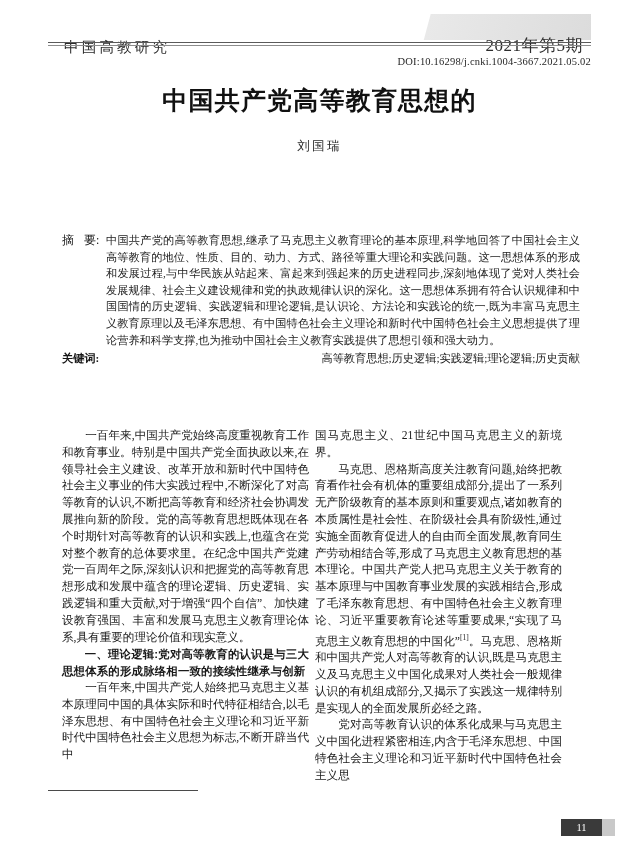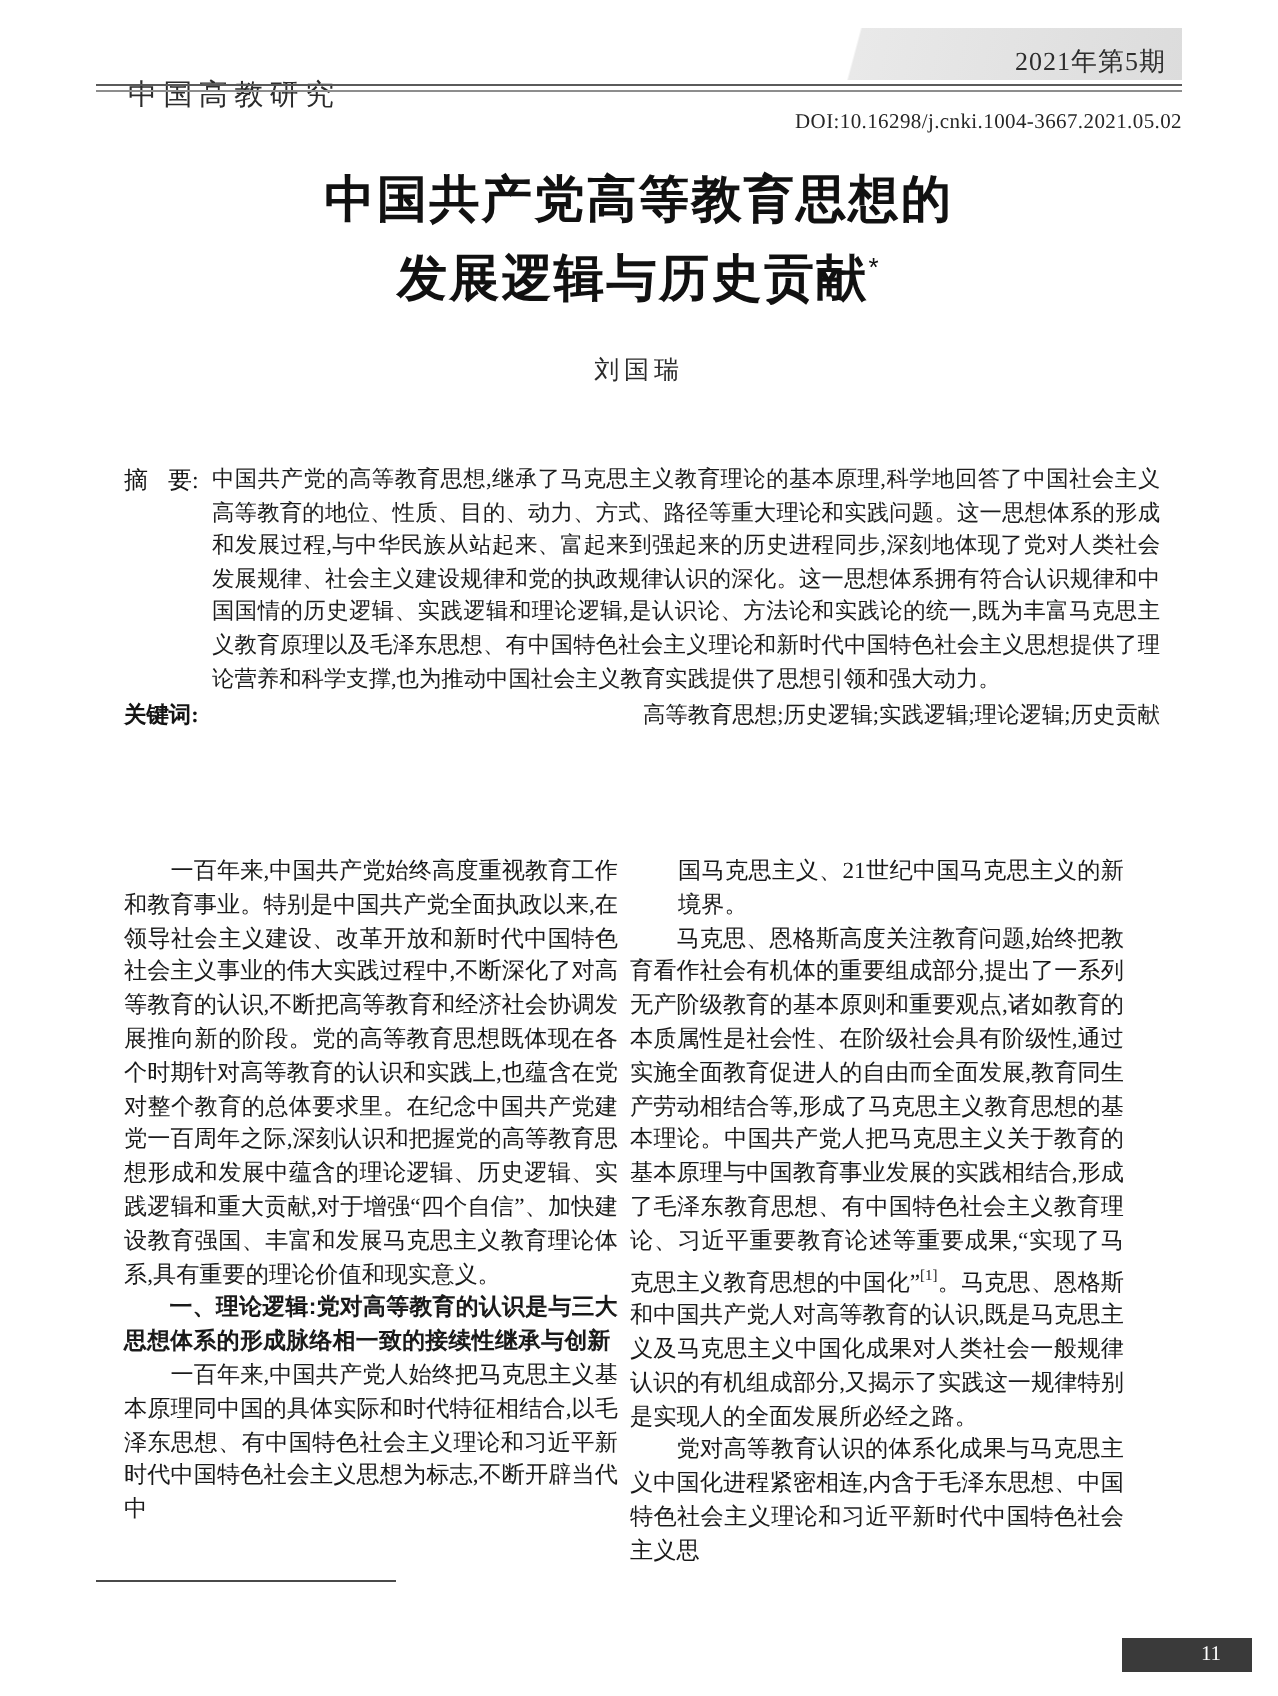--- a/index.html
+++ b/index.html
@@ -42,22 +42,22 @@
     position: absolute;
     right: 0;
     top: 0;
     width: 196px;
     height: 26px;
     background: linear-gradient(105deg, rgba(255,255,255,0) 0px, rgba(255,255,255,0) 34px, #e9e9e9 35px, #dcdcdc 100%);
   }
   .runhead-issue {
     position: absolute;
     right: 8px;
-    top: 8px;
-    font-size: 13px;
+    top: 20px;
+    font-size: 17px;
     color: #2d2d2d;
     letter-spacing: 0.5px;
     white-space: nowrap;
   }
   .runhead-rule {
     position: absolute;
     left: 0;
     right: 0;
     bottom: 5px;
     height: 0;
@@ -186,21 +186,21 @@
     line-height: 16.8px;
     text-align: justify;
     text-justify: inter-character;
     color: #1a1a1a;
     font-family: "Liberation Serif", "DejaVu Serif", serif;
   }
   .col p {
     margin: 0;
     text-indent: 2em;
   }
-  .col p.noindent { text-indent: 0; margin-left: 24px; }
+  .col p.noindent { text-indent: 0; }
   .sec-head {
     margin: 0;
     font-weight: 700;
     text-indent: 2em;
     font-family: "Liberation Sans", "DejaVu Sans", sans-serif;
     font-size: 11.4px;
     line-height: 16.8px;
     letter-spacing: 0.2px;
   }
   sup.ref {
@@ -242,41 +242,39 @@
     left: 0;
     top: 0;
     width: 41px;
     height: 17px;
     background: #3a3a3a;
     color: #ffffff;
     font-size: 10.5px;
     line-height: 17px;
     text-align: center;
     font-family: "Liberation Serif", "DejaVu Serif", serif;
-    padding-left: 24px;
   }
 </style>
 </head>
 <body>
 
 <div class="page">
 
   <div class="runhead">
     <div class="runhead-wedge"></div>
     <div class="runhead-journal">中国高教研究</div>
     <div class="runhead-issue">2021年第5期</div>
     <div class="runhead-rule"></div>
     <div class="runhead-rule2"></div>
   </div>
 
   <div class="doi">DOI:10.16298/j.cnki.1004-3667.2021.05.02</div>
 
   <div class="title-block">
     <div class="title-l1">中国共产党高等教育思想的</div>
-    <div class="title-l2"><span>发展逻辑与历史贡献</span><span class="title-star">*</span></div>
     <div class="author">刘国瑞</div>
   </div>
 
   <div class="abstract">
     <div class="abs-row">
       <div class="abs-label"><span class="sp">摘</span><span>要</span><span>:</span></div>
       <div class="abs-body">中国共产党的高等教育思想,继承了马克思主义教育理论的基本原理,科学地回答了中国社会主义高等教育的地位、性质、目的、动力、方式、路径等重大理论和实践问题。这一思想体系的形成和发展过程,与中华民族从站起来、富起来到强起来的历史进程同步,深刻地体现了党对人类社会发展规律、社会主义建设规律和党的执政规律认识的深化。这一思想体系拥有符合认识规律和中国国情的历史逻辑、实践逻辑和理论逻辑,是认识论、方法论和实践论的统一,既为丰富马克思主义教育原理以及毛泽东思想、有中国特色社会主义理论和新时代中国特色社会主义思想提供了理论营养和科学支撑,也为推动中国社会主义教育实践提供了思想引领和强大动力。</div>
     </div>
     <div class="kw-row">
       <div class="kw-label">关键词:</div>

